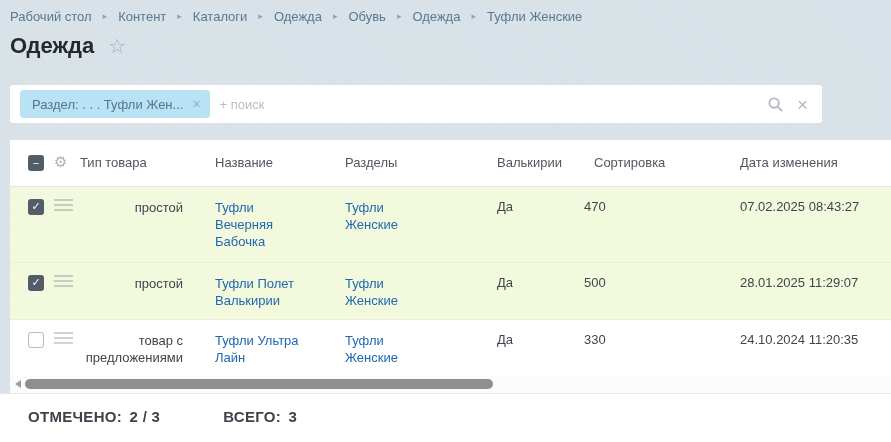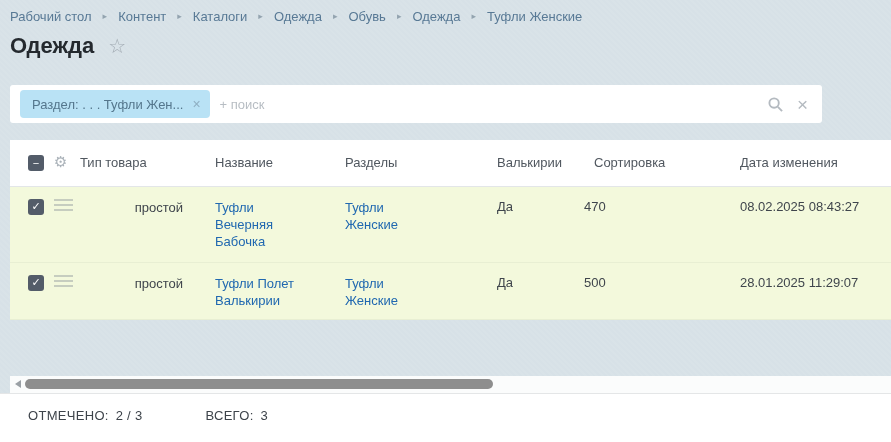--- a/index.html
+++ b/index.html
@@ -69,22 +69,22 @@
   a.glink { color:var(--link,#2068b0); text-decoration:none; cursor:pointer; }
 
   
   .hscroll { position:absolute; left:10px; top:376px; width:881px; height:17px; background:#fbfcfc; }
   .hscroll-arrow { position:absolute; left:5px; top:4px; width:0; height:0;
     border-top:4px solid transparent; border-bottom:4px solid transparent; border-right:6px solid #9aa0a5; cursor:pointer; }
   .hscroll-thumb { position:absolute; left:15px; top:3px; width:468px; height:10px; background:#8e8e8e; border-radius:5px; cursor:pointer; }
 
   
   .footer-bar { position:absolute; left:0; top:393px; width:891px; height:49px; background:#fff; border-top:1px solid #e4e6e7; }
-  .footer-inner { position:absolute; left:25px; top:14px; display:flex; gap:60px; font-size:13px;
-    font-weight:normal; color:#3d434a; letter-spacing:.3px; }
+  .footer-inner { position:absolute; left:25px; top:14px; display:flex; gap:60px; font-size:15px;
+    font-weight:bold; color:#3d434a; letter-spacing:.3px; }
   .foot-item span { margin-left:3px; }
 </style>
 </head>
 <body>
 
 <nav class="breadcrumb">
     <a class="crumb">Рабочий стол</a>
     <span class="crumb-sep">▸</span>
     <a class="crumb">Контент</a>
     <span class="crumb-sep">▸</span>
@@ -147,34 +147,46 @@
     <tr class="row-sel" style="height: 76px;">
           <td class="c-check">
             <span class="cb on">✓</span>
           </td>
           <td><span class="burger"><i></i><i></i><i></i></span></td>
           <td class="c-type">простой</td>
           <td class="c-name"><a class="glink">Туфли Вечерняя Бабочка</a></td>
           <td class="c-sect"><a class="glink">Туфли Женские</a></td>
           <td class="c-active">Да</td>
           <td class="c-sort">470</td>
-          <td class="c-date">08.02.2025 08:43:27</td>
+          <td class="c-date">07.02.2025 08:43:27</td>
         </tr>
         <tr class="row-sel" style="height: 57px;">
           <td class="c-check">
             <span class="cb on">✓</span>
           </td>
           <td><span class="burger"><i></i><i></i><i></i></span></td>
           <td class="c-type">простой</td>
           <td class="c-name"><a class="glink">Туфли Полет Валькирии</a></td>
           <td class="c-sect"><a class="glink">Туфли Женские</a></td>
           <td class="c-active">Да</td>
           <td class="c-sort">500</td>
           <td class="c-date">28.01.2025 11:29:07</td>
         </tr>
+        <tr class="row-plain" style="height: 57px;">
+          <td class="c-check">
+            <span class="cb off"></span>
+          </td>
+          <td><span class="burger"><i></i><i></i><i></i></span></td>
+          <td class="c-type">товар с предложениями</td>
+          <td class="c-name"><a class="glink">Туфли Ультра Лайн</a></td>
+          <td class="c-sect"><a class="glink">Туфли Женские</a></td>
+          <td class="c-active">Да</td>
+          <td class="c-sort">330</td>
+          <td class="c-date">24.10.2024 11:20:35</td>
+        </tr>
       </tbody>
   </table>
 </div>
 
 <div class="hscroll">
   <span class="hscroll-arrow"></span>
   <span class="hscroll-thumb"></span>
 </div>
 
 <div class="footer-bar">

